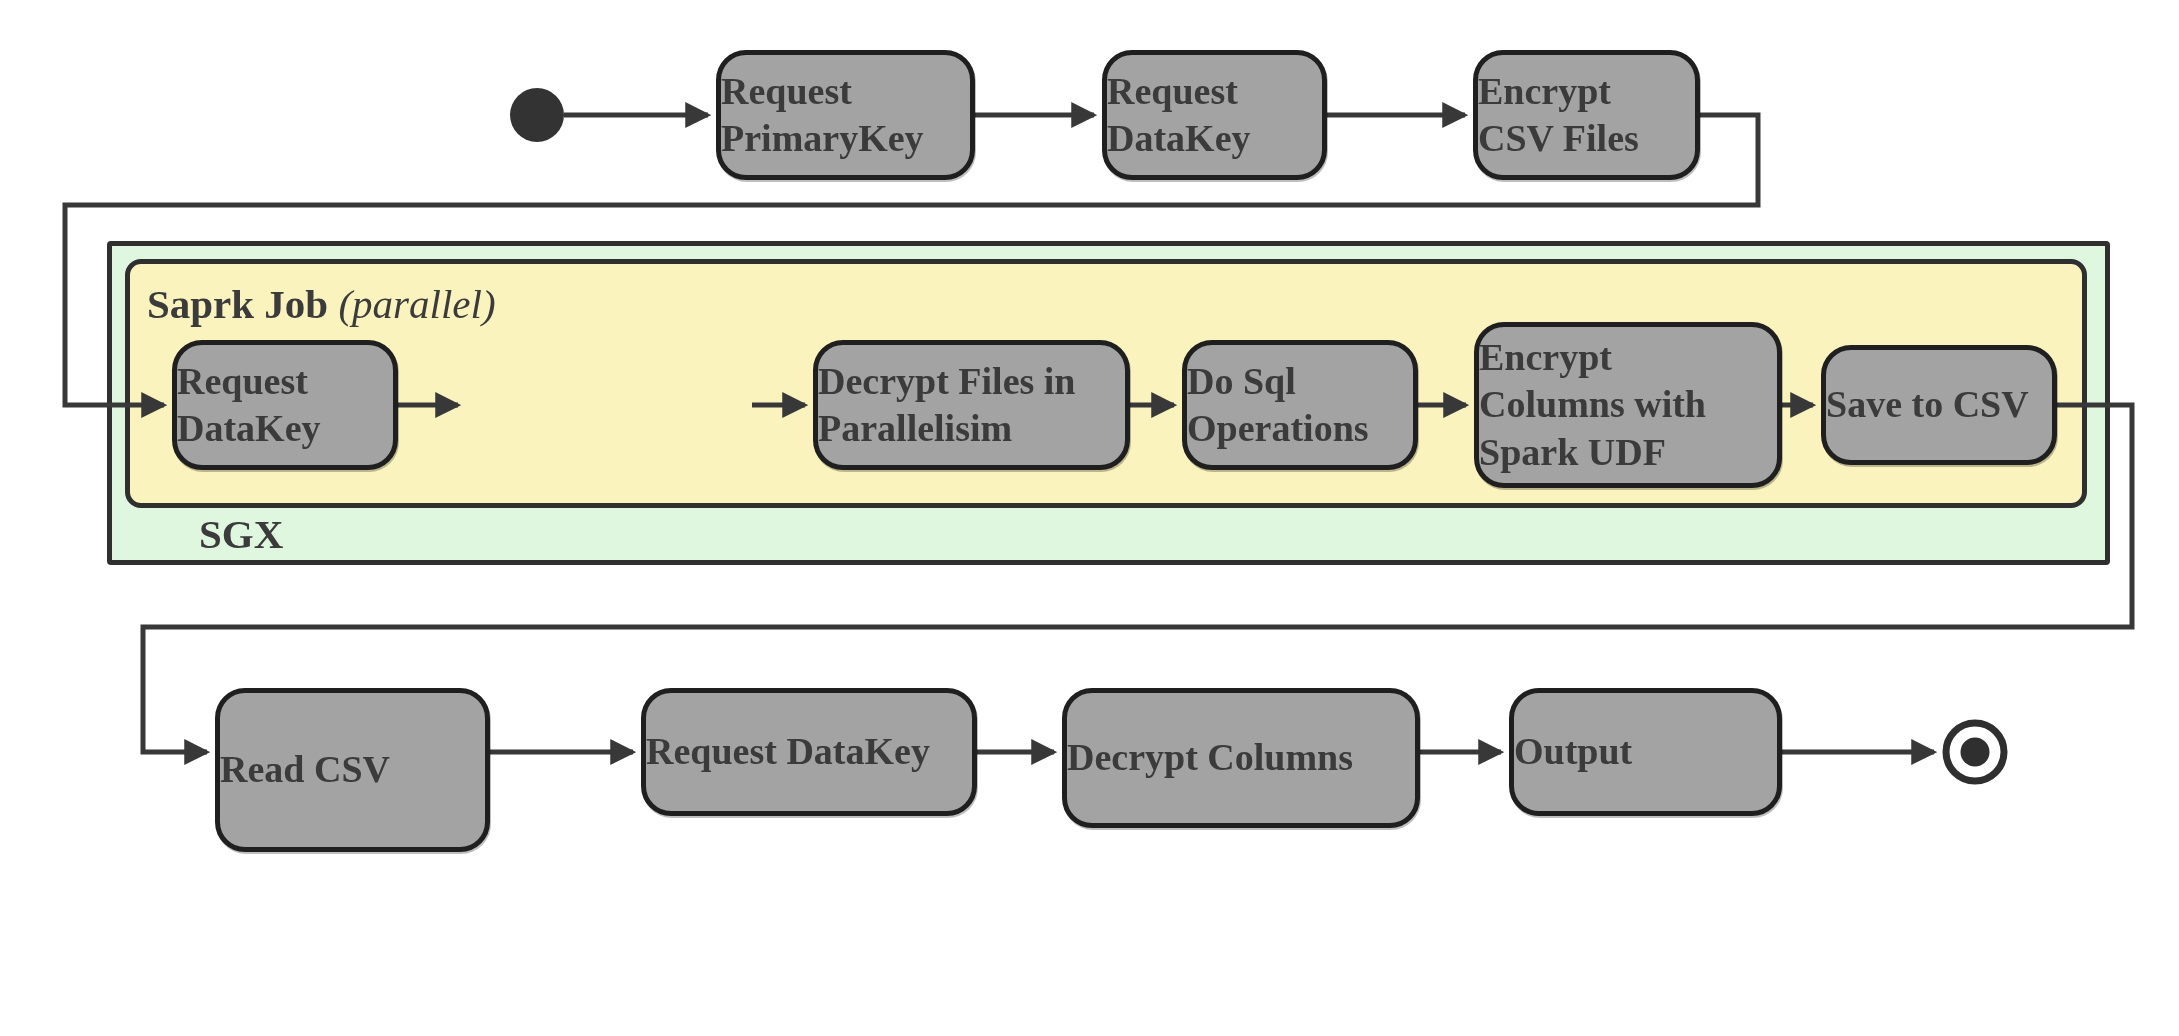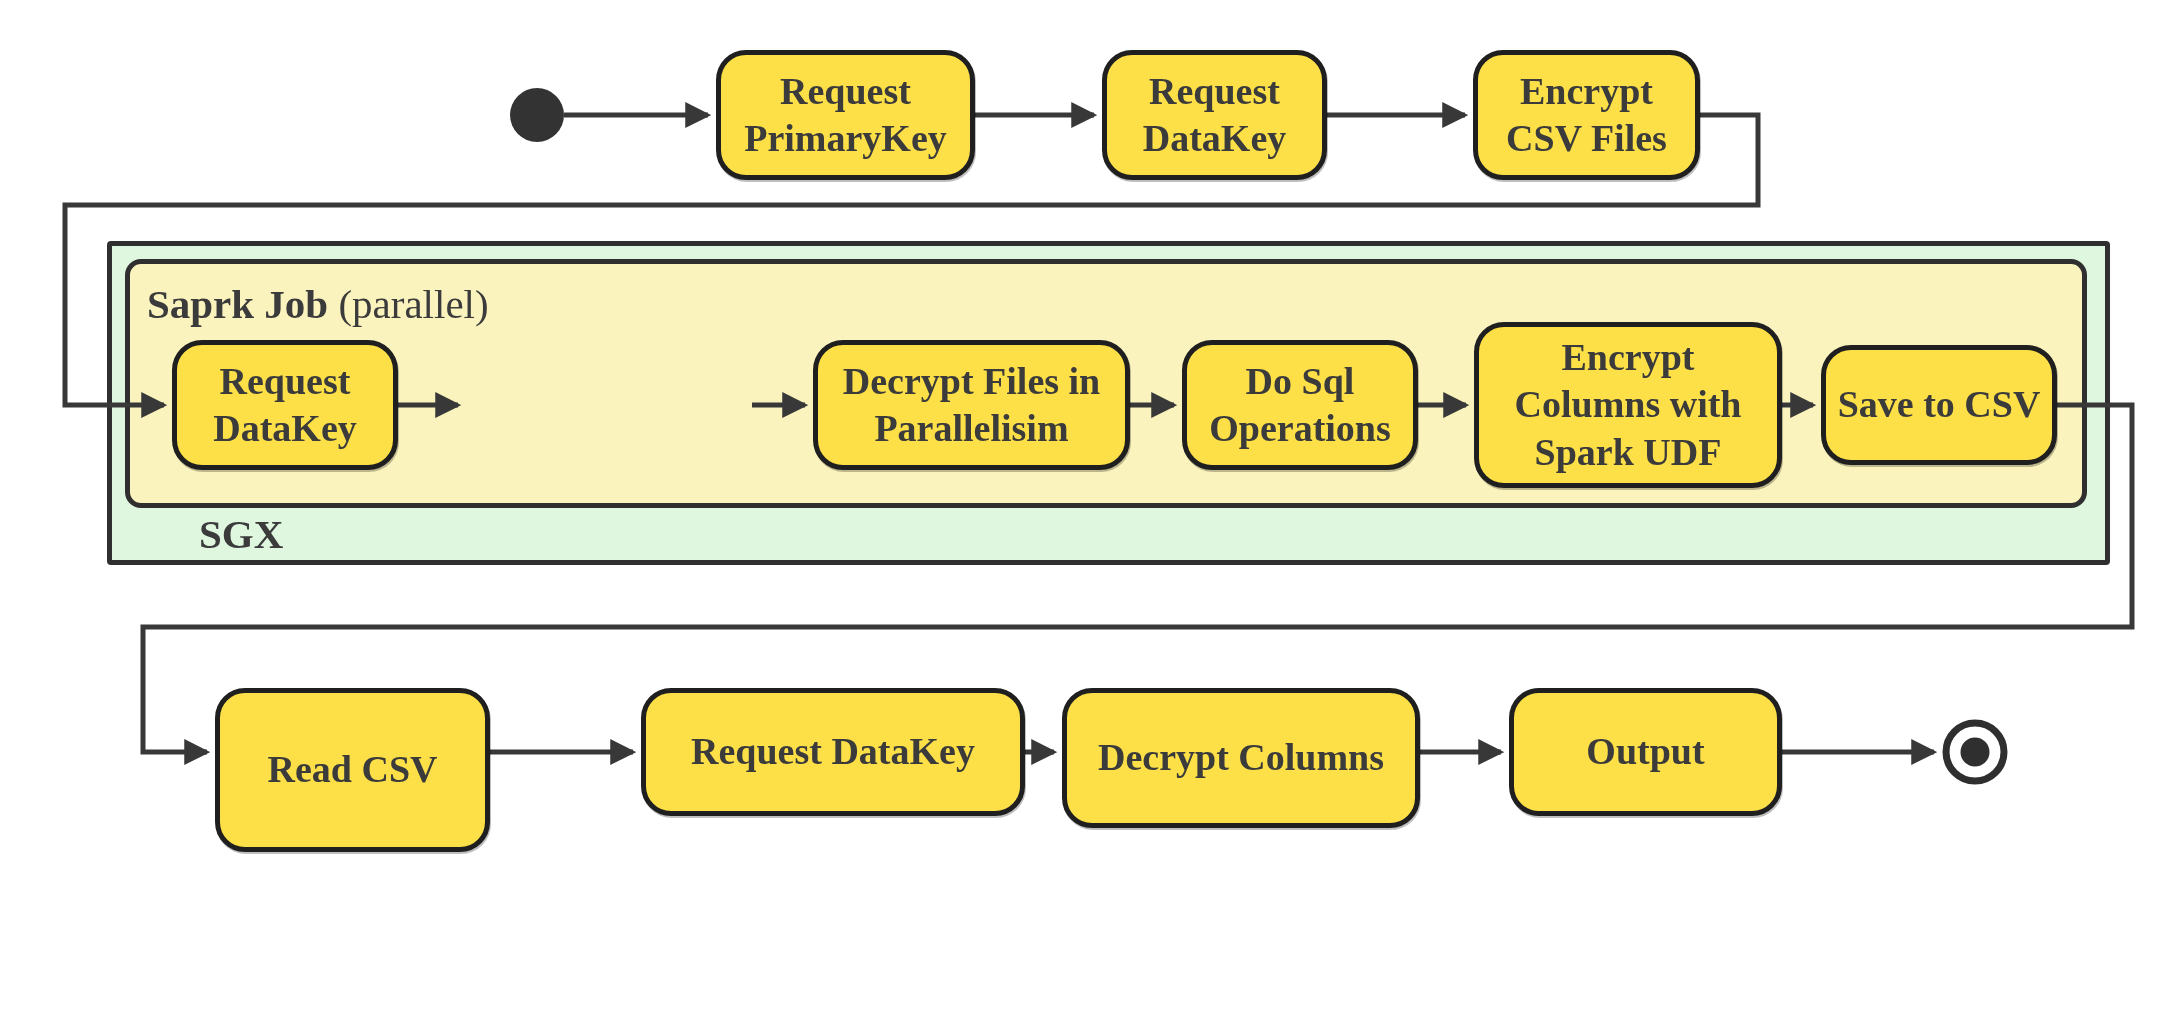--- a/index.html
+++ b/index.html
@@ -6,28 +6,28 @@
   #canvas{
     position:relative;width:2179px;height:1036px;background:#ffffff;overflow:hidden;
     font-family:"Liberation Serif","DejaVu Serif",serif;color:#3b3b3b;
   }
   .container-box{position:absolute;box-sizing:border-box;border:5px solid #2f2f2f;z-index:1;}
   #sgx-box{left:107px;top:241px;width:2003px;height:324px;background:#dff7df;border-radius:4px;}
   #spark-box{left:125px;top:259px;width:1962px;height:249px;background:#fbf3bd;border-radius:16px;}
   #connector-svg{position:absolute;left:0;top:0;z-index:2;}
   .node{
     position:absolute;z-index:3;box-sizing:border-box;
-    background:#fde047;border:5px solid #1f1f1f;border-radius:30px;
-    display:flex;flex-direction:column;align-items:center;justify-content:center;
+    background:#a3a3a3;border:5px solid #1f1f1f;border-radius:30px;
+    display:flex;flex-direction:column;align-items:flex-start;justify-content:center;
     font-weight:bold;font-size:38px;line-height:1.24;text-align:center;
     box-shadow:1px 2px 0 rgba(0,0,0,0.25);
   }
   .container-label{position:absolute;z-index:4;font-weight:bold;font-size:41px;}
   #spark-label{left:147px;top:280px;}
-  #spark-label .paren{font-weight:normal;text-align:right;}
+  #spark-label .paren{font-weight:normal;font-style:italic;text-align:right;}
   #sgx-label{left:155px;top:510px;margin-left:44px;}
   #caption{
     position:absolute;left:0;right:0;top:893px;z-index:4;
     text-align:center;font-weight:bold;font-size:49px;color:#333333;
   }
 </style>
 </head>
 <body>
 
 <div id="canvas">
@@ -100,21 +100,21 @@
     <div>Columns with</div>
     <div>Spark UDF</div>
   </div>
   <div class="node" style="left:1821px;top:345px;width:236px;height:120px">
     <div>Save to CSV</div>
   </div>
 
   <div class="node" style="left:215px;top:688px;width:275px;height:164px">
     <div>Read CSV</div>
   </div>
-  <div class="node" style="left:641px;top:688px;width:384px;height:128px">
+  <div class="node" style="left:641px;top:688px;width:336px;height:128px">
     <div>Request DataKey</div>
   </div>
   <div class="node" style="left:1062px;top:688px;width:358px;height:140px">
     <div>Decrypt Columns</div>
   </div>
   <div class="node" style="left:1509px;top:688px;width:273px;height:128px">
     <div>Output</div>
   </div>
 
 

